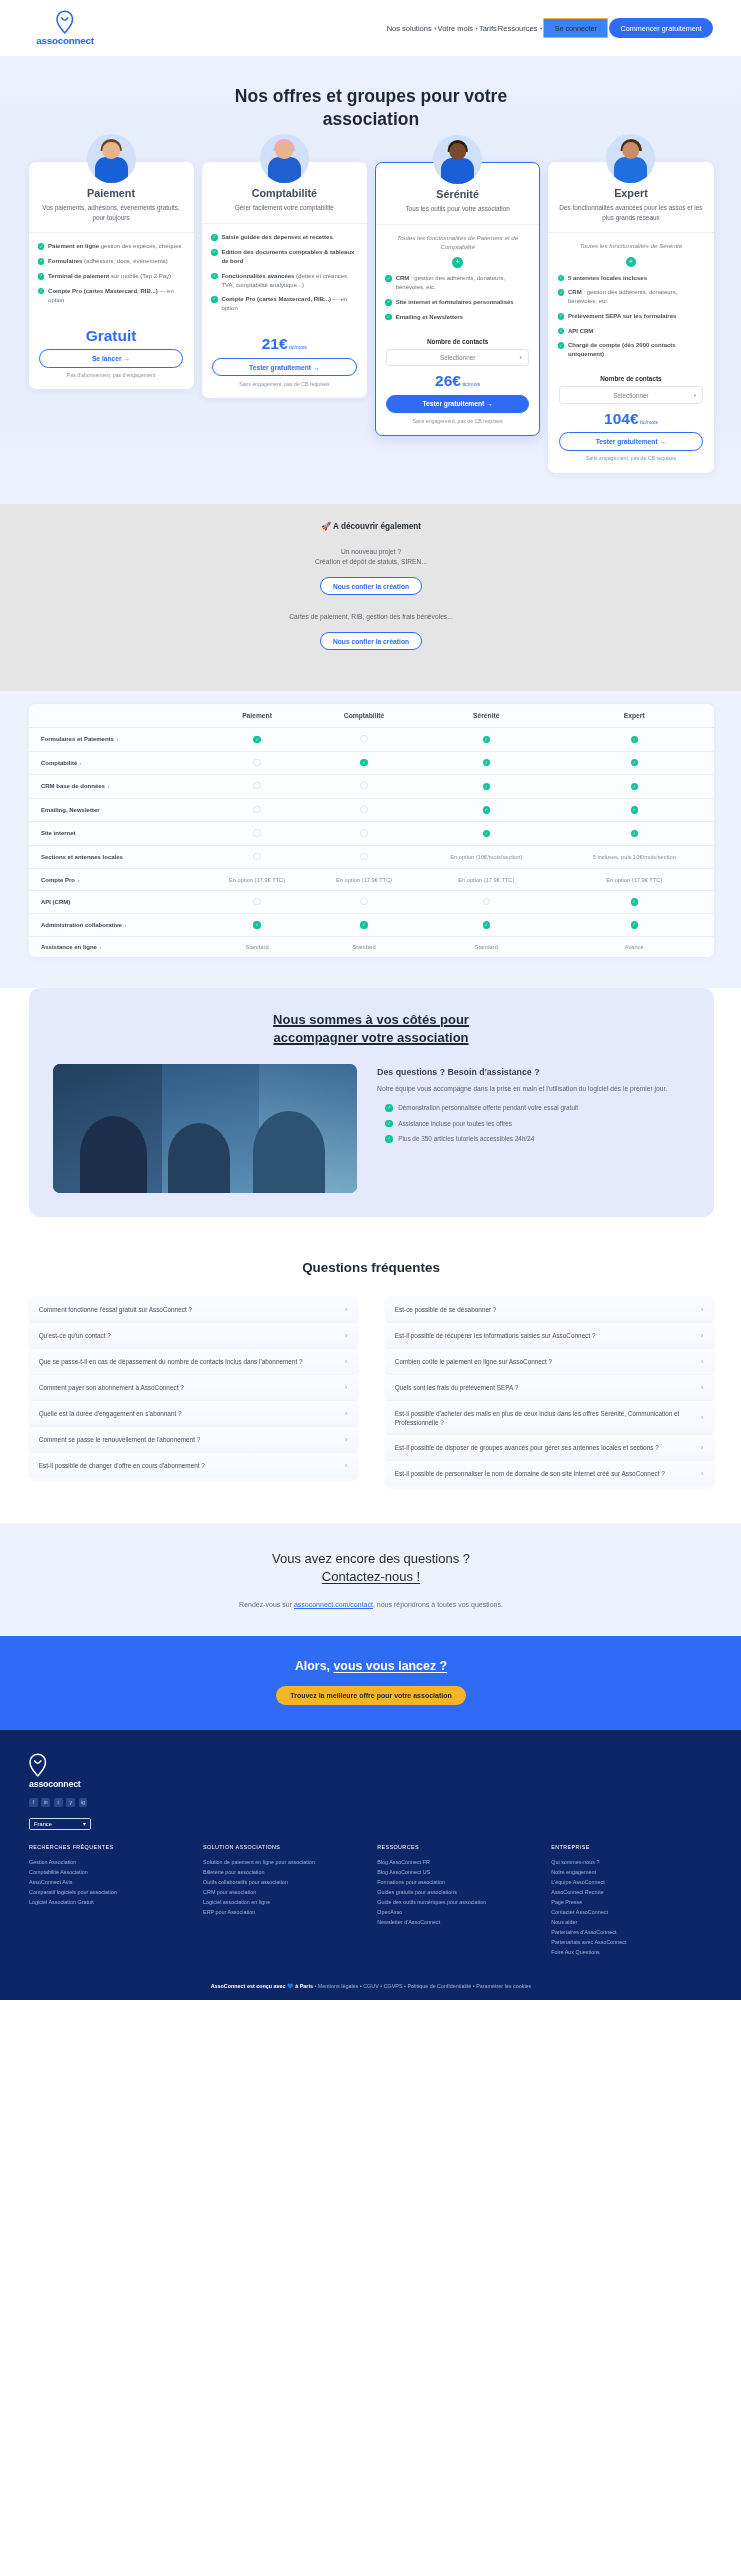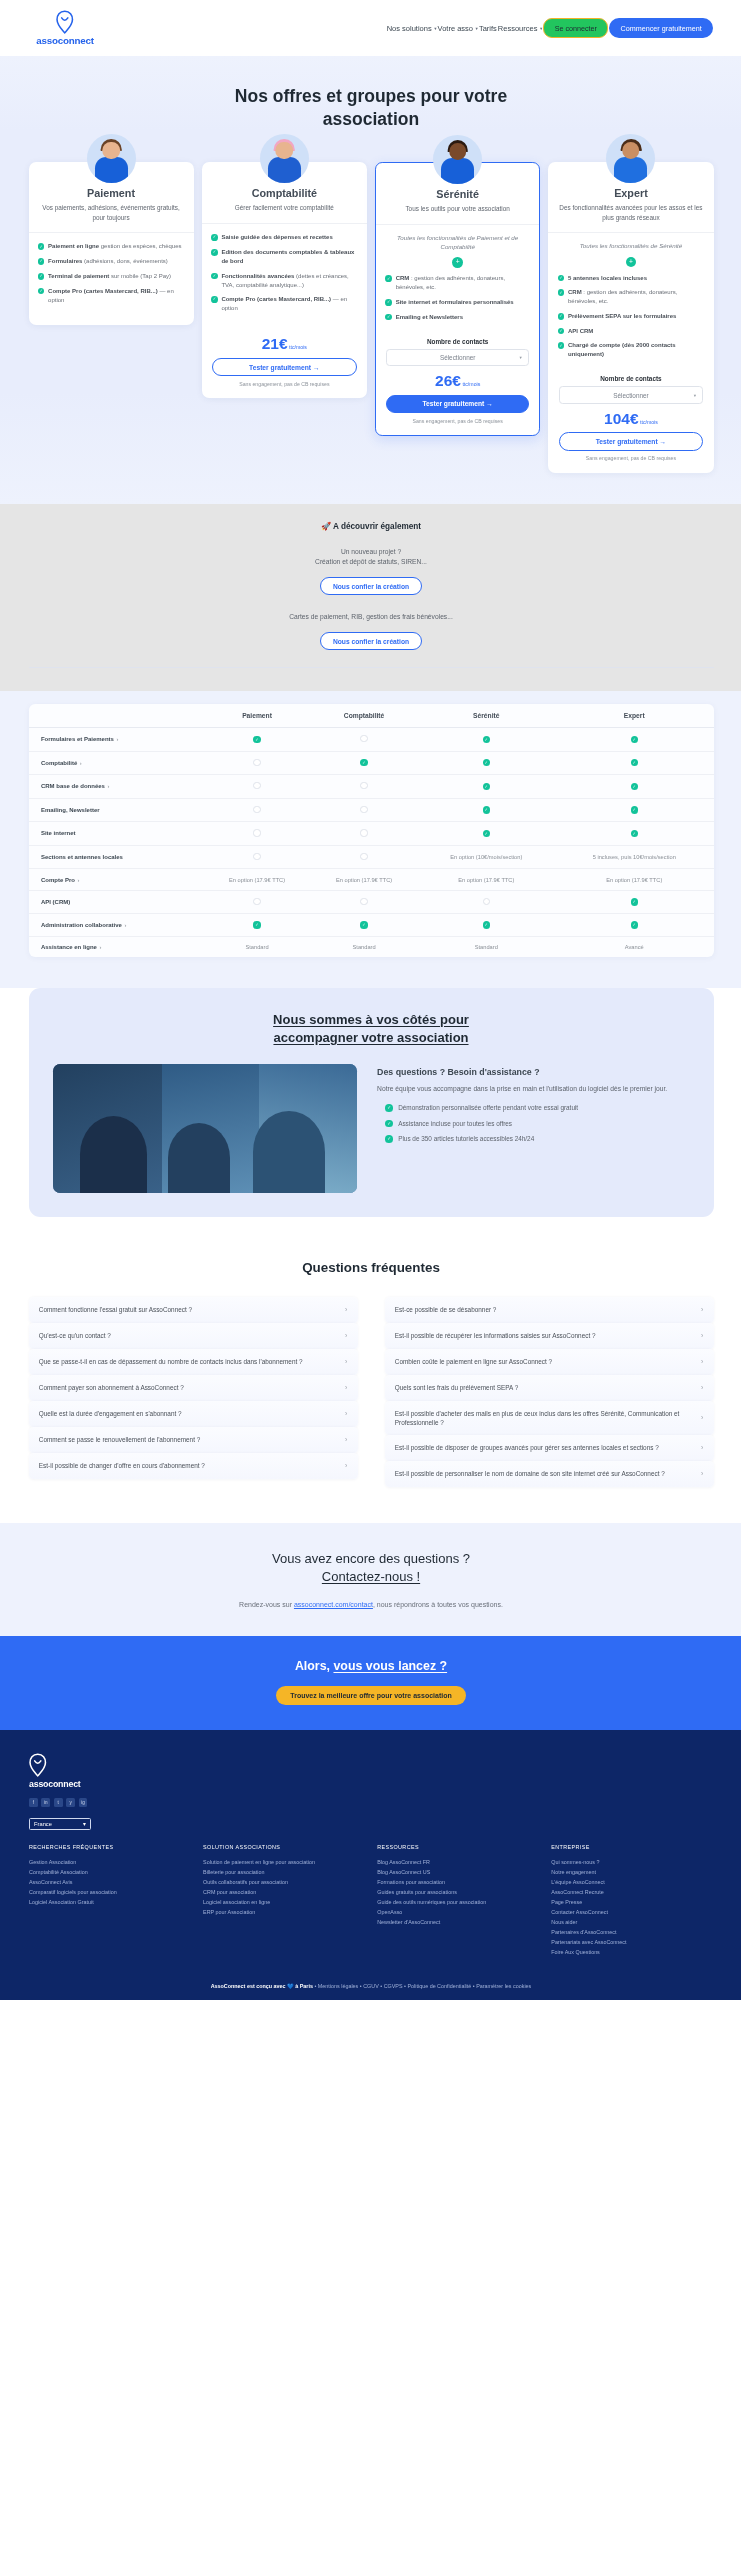--- a/index.html
+++ b/index.html
@@ -19,22 +19,22 @@
     height:56px;background:#fff;display:flex;align-items:center;
     padding:0 29px;position:relative;z-index:30;
   }
   .logo{display:flex;flex-direction:column;align-items:center;gap:1px;width:72px;}
   .logo-mark{width:17.5px;height:24px;}
   .logo-word{font-size:9.8px;font-weight:bold;color:#2563eb;letter-spacing:-0.2px;}
   .nav{margin-left:auto;display:flex;align-items:center;gap:1px;}
   .nav-link{font-size:7.5px;color:#3d4852;display:flex;align-items:center;gap:2.6px;cursor:pointer;}
   .caret{font-size:4.6px;color:#6b7280;}
   .btn-login{
-    border:0.8px solid #f0b429;border-radius:9px;padding:4.6px 10.3px;
-    font-size:7.2px;color:#1f2933;background:#22c55e;cursor:pointer;
+    border:0.8px solid #f0b429;border-radius:1px;padding:4.6px 10.3px;
+    font-size:7.2px;color:#1f2933;background:#3b82f6;cursor:pointer;
   }
   .btn-cta{
     background:#2f6bf4;color:#fff;border:none;border-radius:12.4px;
     padding:5.7px 11.3px;font-size:7.2px;cursor:pointer;font-weight:400;
   }
 
   
   .hero{
     background:linear-gradient(180deg,#eef2fd 0%,#e8edfc 100%);
     padding:29px 0 0;text-align:center;position:relative;
@@ -156,21 +156,21 @@
   }
 
   
   .support-wrap{padding:0 0 26px;background:#fff;}
   .support{
     width:685px;margin:0 auto;background:#e4eafb;border-radius:11.3px;
     padding:23px 0 24px;position:relative;overflow:hidden;
   }
   .support h2{
     text-align:center;font-size:13px;font-weight:bold;color:#1f2933;
-    line-height:1.35;max-width:319px;margin:0 auto 17.5px;
+    line-height:1.35;max-width:319px;margin:0 auto 17.5px;text-decoration:underline;
   }
   .support h2 u{text-decoration:underline;text-underline-offset:2.1px;}
   .support-row{display:flex;gap:20.6px;padding:0 24px;align-items:flex-start;}
   .photo{
     width:304px;height:129px;border-radius:7.2px;overflow:hidden;flex:none;position:relative;
     background:linear-gradient(135deg,#2d4f7c 0%,#3f6b96 40%,#4a7fa8 100%);
   }
   .photo .pg1{position:absolute;left:0;top:0;width:40%;height:100%;
     background:linear-gradient(160deg,#22405f,#3a6289);}
   .photo .pg2{position:absolute;left:36%;top:0;width:34%;height:100%;
@@ -251,21 +251,21 @@
       <path d="M11 15 q6 9 12 0" fill="none" stroke="#2563eb" stroke-width="3" stroke-linecap="round"></path>
     </svg>
     <span class="logo-word">assoconnect</span>
   </a>
   <nav class="nav">
     <span class="nav-link">
       <span>Nos solutions</span>
       <span class="caret">▾</span>
     </span>
     <span class="nav-link">
-      <span>Votre asso</span>
+      <span>Votre mois</span>
       <span class="caret">▾</span>
     </span>
     <span class="nav-link">
       <span>Tarifs</span>
     </span>
     <span class="nav-link">
       <span>Ressources</span>
       <span class="caret">▾</span>
     </span>
     <button class="btn-login">Se connecter</button>
@@ -302,20 +302,26 @@
           </div>
           <div class="feat">
       <span class="tick">✓</span>
       <span><b>Terminal de paiement</b> sur mobile (Tap 2 Pay)</span>
           </div>
           <div class="feat">
       <span class="tick">✓</span>
       <span><b>Compte Pro (cartes Mastercard, RIB...)</b> — en option</span>
           </div>
         </div>
+    <div class="card-bottom">
+      
+      <div class="price">Gratuit</div>
+      <button class="btn-outline">Se lancer  →</button>
+      <div class="note">Pas d'abonnement, pas d'engagement</div>
+    </div>
       </div>
       <div class="card">
     <div class="card-illus">
       <div class="avatar">
         <div class="av-hair" style="background:#f2a6c3"></div>
         <div class="av-head" style="background:#e8b48f"></div>
         <div class="av-body" style="background:#1f5fd0"></div>
       </div>
     </div>
     <div class="card-head">

